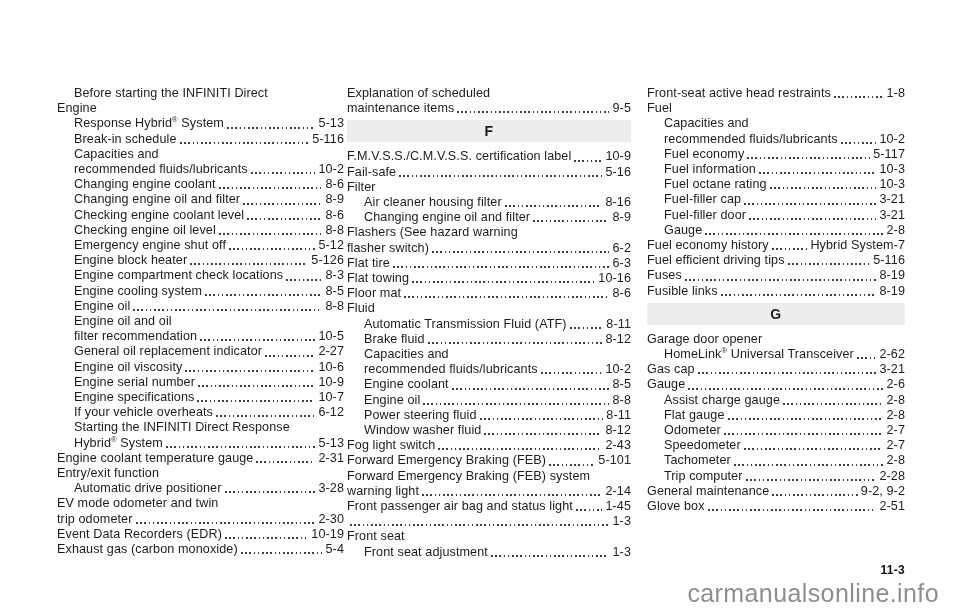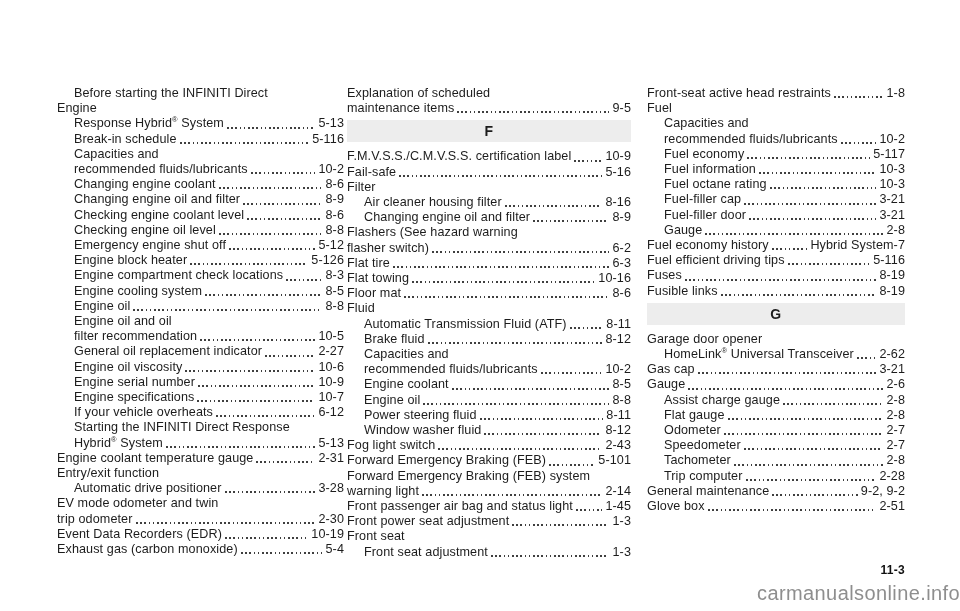--- a/index.html
+++ b/index.html
@@ -34,22 +34,22 @@
     text-align:center;font-weight:bold;font-size:14px;
     height:22px;line-height:22px;margin:4px 0 7px 0;
     letter-spacing:0.5px;
   }
   .page-number{
     position:absolute;top:563px;right:55px;
     font-size:12px;font-weight:bold;color:#111;
     letter-spacing:0.3px;
   }
   .watermark{
-    position:absolute;top:581px;right:0;
-    font-size:20px;line-height:24px;
+    position:absolute;top:581px;right:21px;
+    font-size:25px;line-height:24px;
     color:var(--watermark-gray,#8e8e8e);
     letter-spacing:0.4px;
   }
 </style>
 </head>
 <body>
 
 <div class="page">
   <div class="col col-1" id="col-0">
       <div class="entry ind">
@@ -308,21 +308,20 @@
         <span class="t">warning light</span>
         <span class="dots"></span>
         <span class="p">2-14</span>
       </div>
       <div class="entry">
         <span class="t">Front passenger air bag and status light</span>
         <span class="dots"></span>
         <span class="p">1-45</span>
       </div>
       <div class="entry">
-        <span class="t">Front power seat adjustment</span>
         <span class="dots"></span>
         <span class="p">1-3</span>
       </div>
       <div class="entry">
         <span class="t">Front seat</span>
       </div>
       <div class="entry ind">
         <span class="t">Front seat adjustment</span>
         <span class="dots"></span>
         <span class="p">1-3</span>

